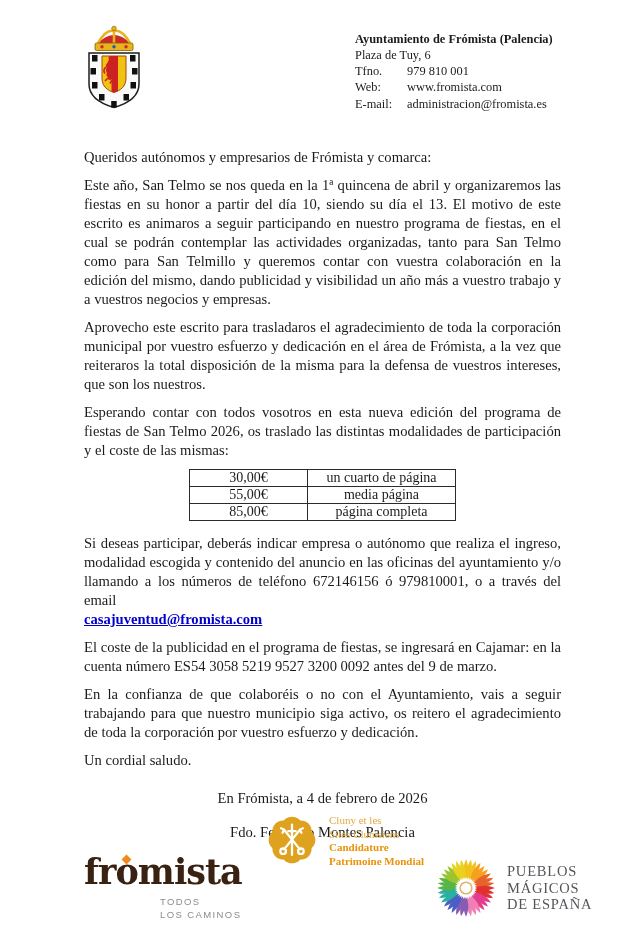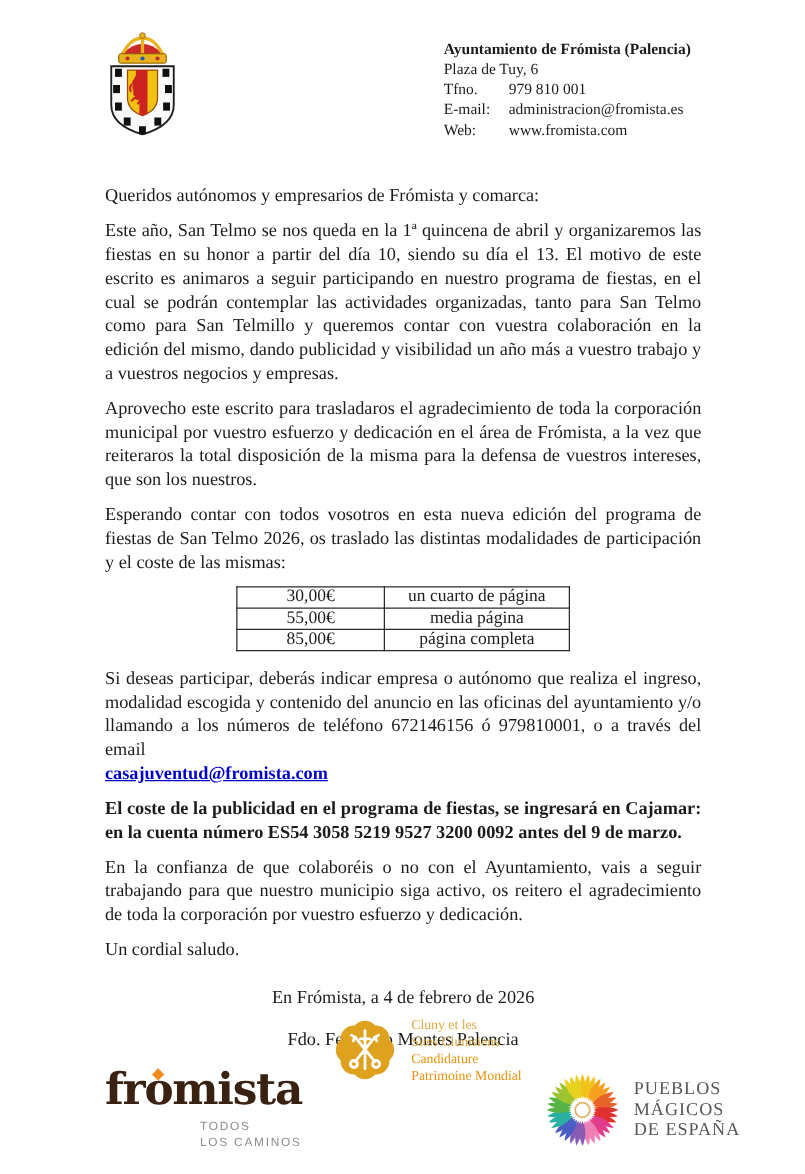--- a/index.html
+++ b/index.html
@@ -13,21 +13,21 @@
   .contact-row{display:flex;}
   .clabel{width:52px;flex:0 0 52px;font-family:Liberation Serif, serif;}
 
   
   .letter-body{position:absolute;left:84px;top:148px;width:477px;font-size:14.6px;line-height:19px;}
   .letter-body p{margin:0 0 9px 0;}
   .just{text-align:justify;}
   .justlast{text-align:justify;text-align-last:justify;margin-bottom:0 !important;}
   .email-line{margin:0 0 9px 0;}
   .email-line a{color:#0000CC;font-weight:bold;text-decoration:underline;}
-  .bold-par{font-weight:bold;}
+  .bold-par{font-weight:normal;}
   .center{text-align:center;}
   .date-line{margin-top:19px !important;}
   .sig-line{margin-top:15px !important;}
 
   table.pricing{border-collapse:collapse;margin:9px auto 13px auto;}
   table.pricing td{border:1px solid #2b2b2b;font-size:14px;line-height:16px;height:16px;
                    text-align:center;padding:0 2px;}
   table.pricing td.c-price{width:113px;}
   table.pricing td.c-mod{width:143px;}
 
@@ -38,21 +38,21 @@
   .o-wrap{position:relative;display:inline-block;}
   .diamond{position:absolute;left:50%;top:2px;width:7px;height:7px;margin-left:-4px;
            background:#F08A1D;transform:rotate(45deg);}
   .tagline{margin:5px 0 0 76px;font-family:"Liberation Sans","DejaVu Sans",sans-serif;
            font-size:9.5px;line-height:13px;letter-spacing:1.4px;color:#8C8C8C;}
 
   .logo-cluny{position:absolute;left:264px;top:812px;display:flex;align-items:flex-end;}
   .rosette{width:56px;height:56px;flex:0 0 56px;}
   .cluny-text{margin:1px 0 0 9px;font-size:11px;line-height:13.5px;}
   .cl-light{color:#E2A93F;}
-  .cl-bold{color:#E8930B;font-weight:normal;}
+  .cl-bold{color:#E8930B;font-weight:bold;}
 
   .logo-pueblos{position:absolute;left:434px;top:856px;display:flex;align-items:center;}
   .pinwheel{width:64px;height:64px;flex:0 0 64px;}
   .pueblos-text{margin-left:9px;font-size:14.5px;line-height:16.5px;color:#55565A;
                 letter-spacing:0.8px;}
 </style>
 </head>
 <body>
 
 <div class="page">
@@ -98,26 +98,26 @@
   </svg>
 
   <div class="contact-block">
     <div class="org-name">Ayuntamiento de Frómista (Palencia)</div>
     <div>Plaza de Tuy, 6</div>
     <div class="contact-row">
       <span class="clabel">Tfno.</span>
       <span>979 810 001</span>
     </div>
     <div class="contact-row">
+      <span class="clabel">Web:</span>
+      <span>www.fromista.com</span>
+    </div>
+    <div class="contact-row">
       <span class="clabel">E-mail:</span>
       <span>administracion@fromista.es</span>
-    </div>
-    <div class="contact-row">
-      <span class="clabel">Web:</span>
-      <span>www.fromista.com</span>
     </div>
   </div>
 
   <main class="letter-body">
     <p>Queridos autónomos y empresarios de Frómista y comarca:</p>
 
     <p class="just">Este año, San Telmo se nos queda en la 1ª quincena de abril y organizaremos las fiestas en su honor a partir del día 10, siendo su día el 13. El motivo de este escrito es animaros a seguir participando en nuestro programa de fiestas, en el cual se podrán contemplar las actividades organizadas, tanto para San Telmo como para San Telmillo y queremos contar con vuestra colaboración en la edición del mismo, dando publicidad y visibilidad un año más a vuestro trabajo y a vuestros negocios y empresas.</p>
 
     <p class="just">Aprovecho este escrito para trasladaros el agradecimiento de toda la corporación municipal por vuestro esfuerzo y dedicación en el área de Frómista, a la vez que reiteraros la total disposición de la misma para la defensa de vuestros intereses, que son los nuestros.</p>
 

